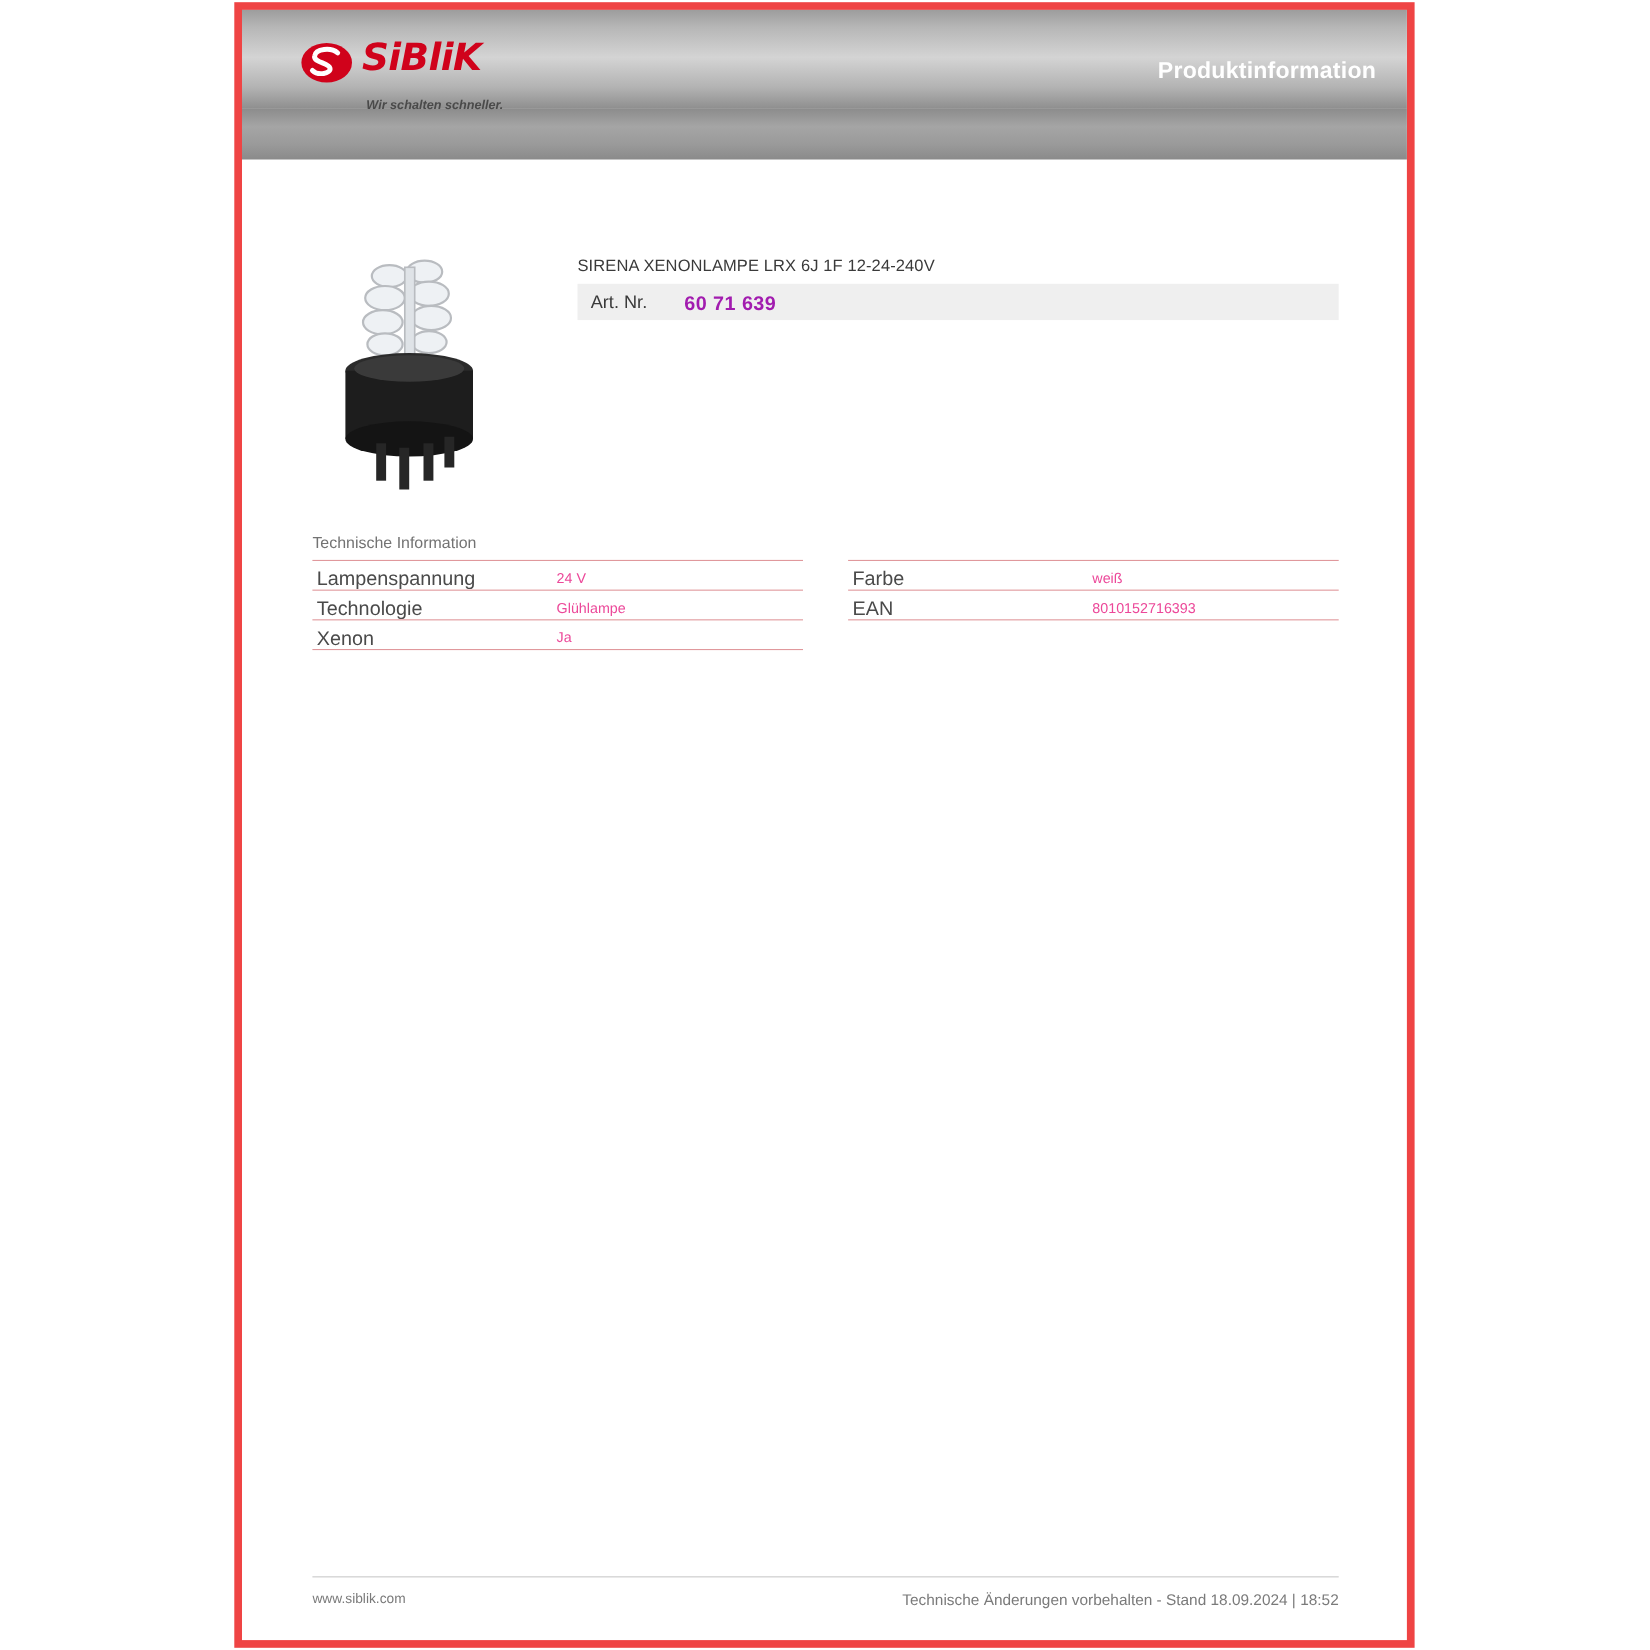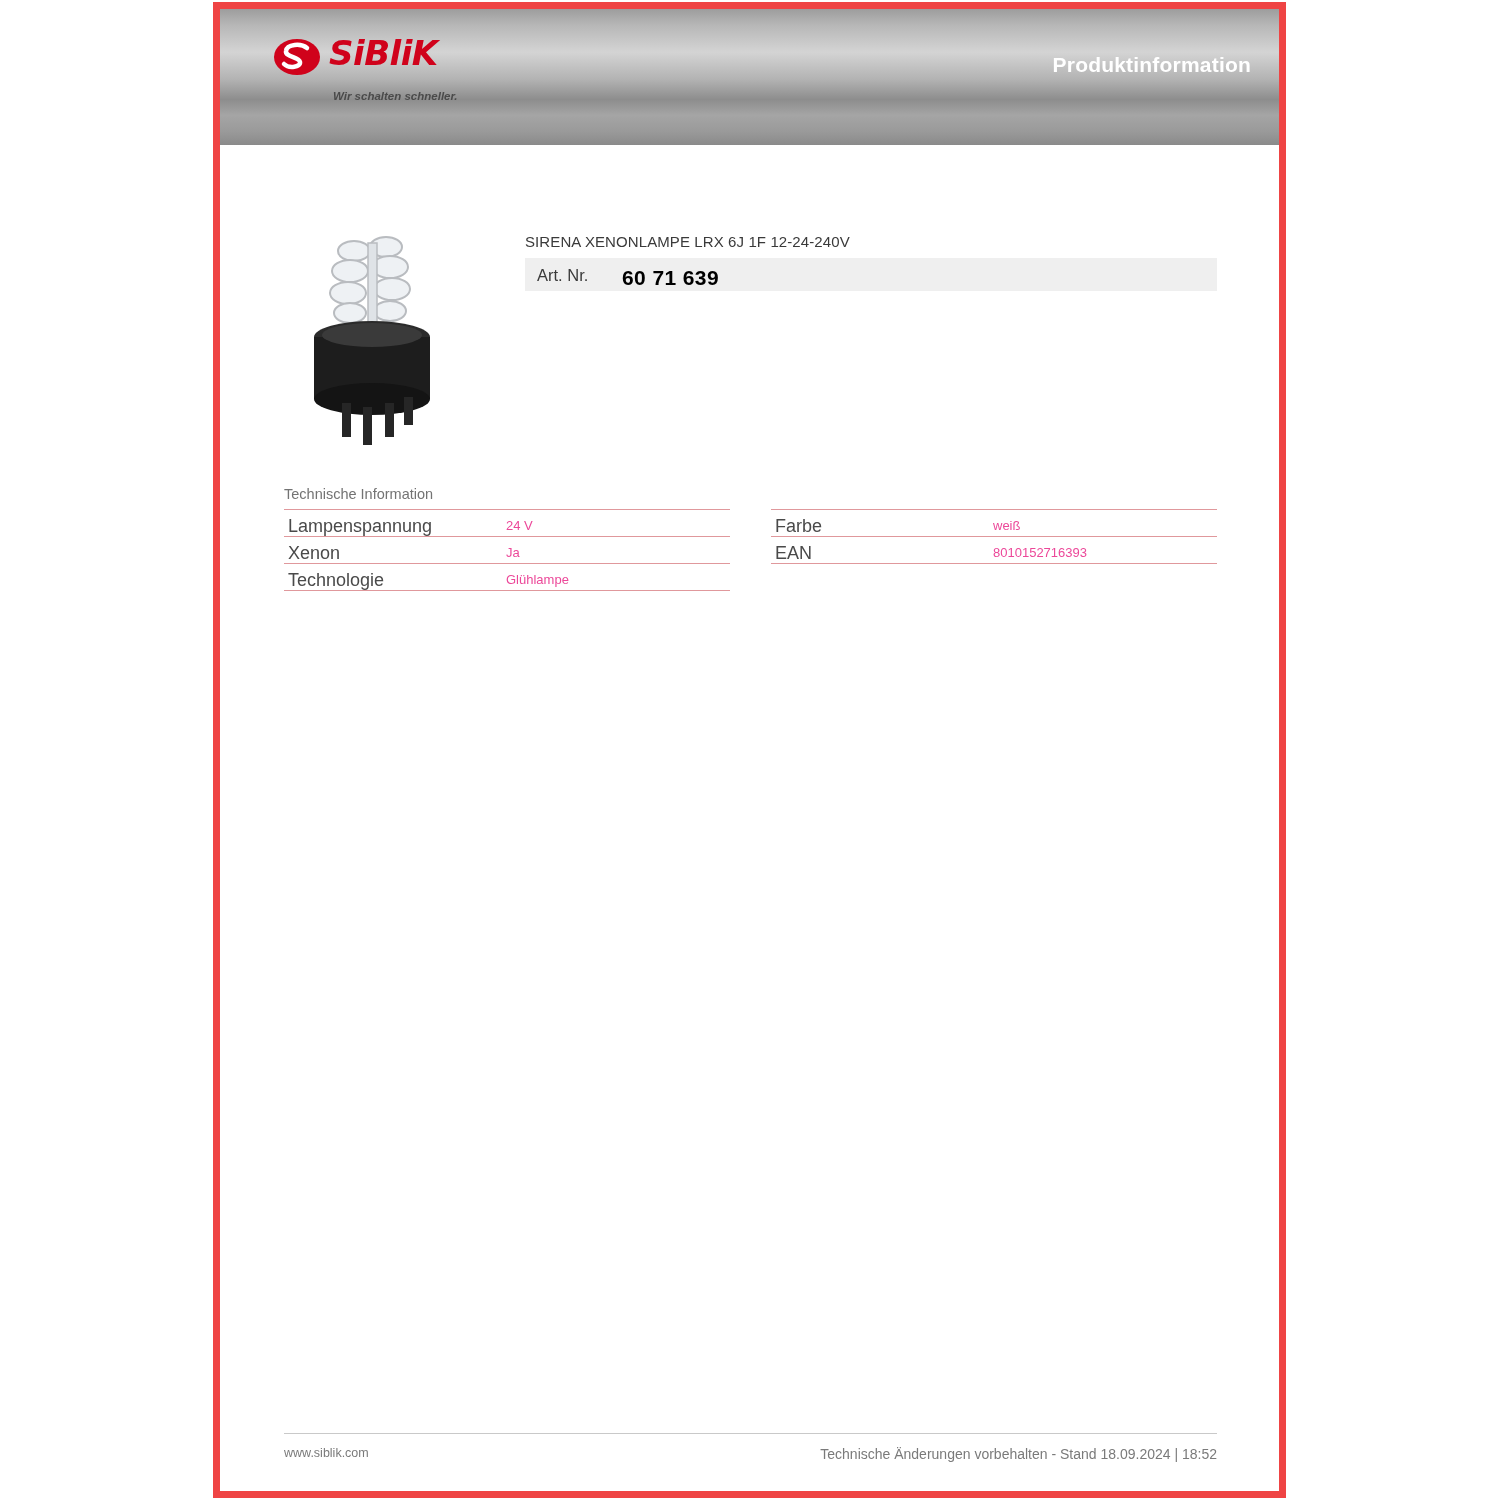--- a/index.html
+++ b/index.html
@@ -121,23 +121,23 @@
     position: absolute;
     left: 12px;
     top: 8px;
     font-size: 16.5px;
     color: #3a3a3a;
   }
   .artnr-value {
     position: absolute;
     left: 97px;
     top: 8px;
-    font-size: 21px;
-    font-weight: bold;
-    color: #000000;
+    font-size: 18px;
+    font-weight: bold;
+    color: #a21caf;
     letter-spacing: 0.4px;
   }
 
   
   .tech-heading {
     position: absolute;
     left: 64px;
     top: 477px;
     font-size: 14.5px;
     color: #737373;
@@ -252,26 +252,26 @@
     </div>
 
     <div class="tech-heading">Technische Information</div>
 
     <div class="spec-table spec-left spec-top-rule">
       <div class="spec-row">
         <span class="k">Lampenspannung</span>
         <span class="v">24 V</span>
       </div>
       <div class="spec-row">
+        <span class="k">Technologie</span>
+        <span class="v">Glühlampe</span>
+      </div>
+      <div class="spec-row">
         <span class="k">Xenon</span>
         <span class="v">Ja</span>
-      </div>
-      <div class="spec-row">
-        <span class="k">Technologie</span>
-        <span class="v">Glühlampe</span>
       </div>
     </div>
 
     <div class="spec-table spec-right spec-top-rule">
       <div class="spec-row">
         <span class="k">Farbe</span>
         <span class="v">weiß</span>
       </div>
       <div class="spec-row">
         <span class="k">EAN</span>

